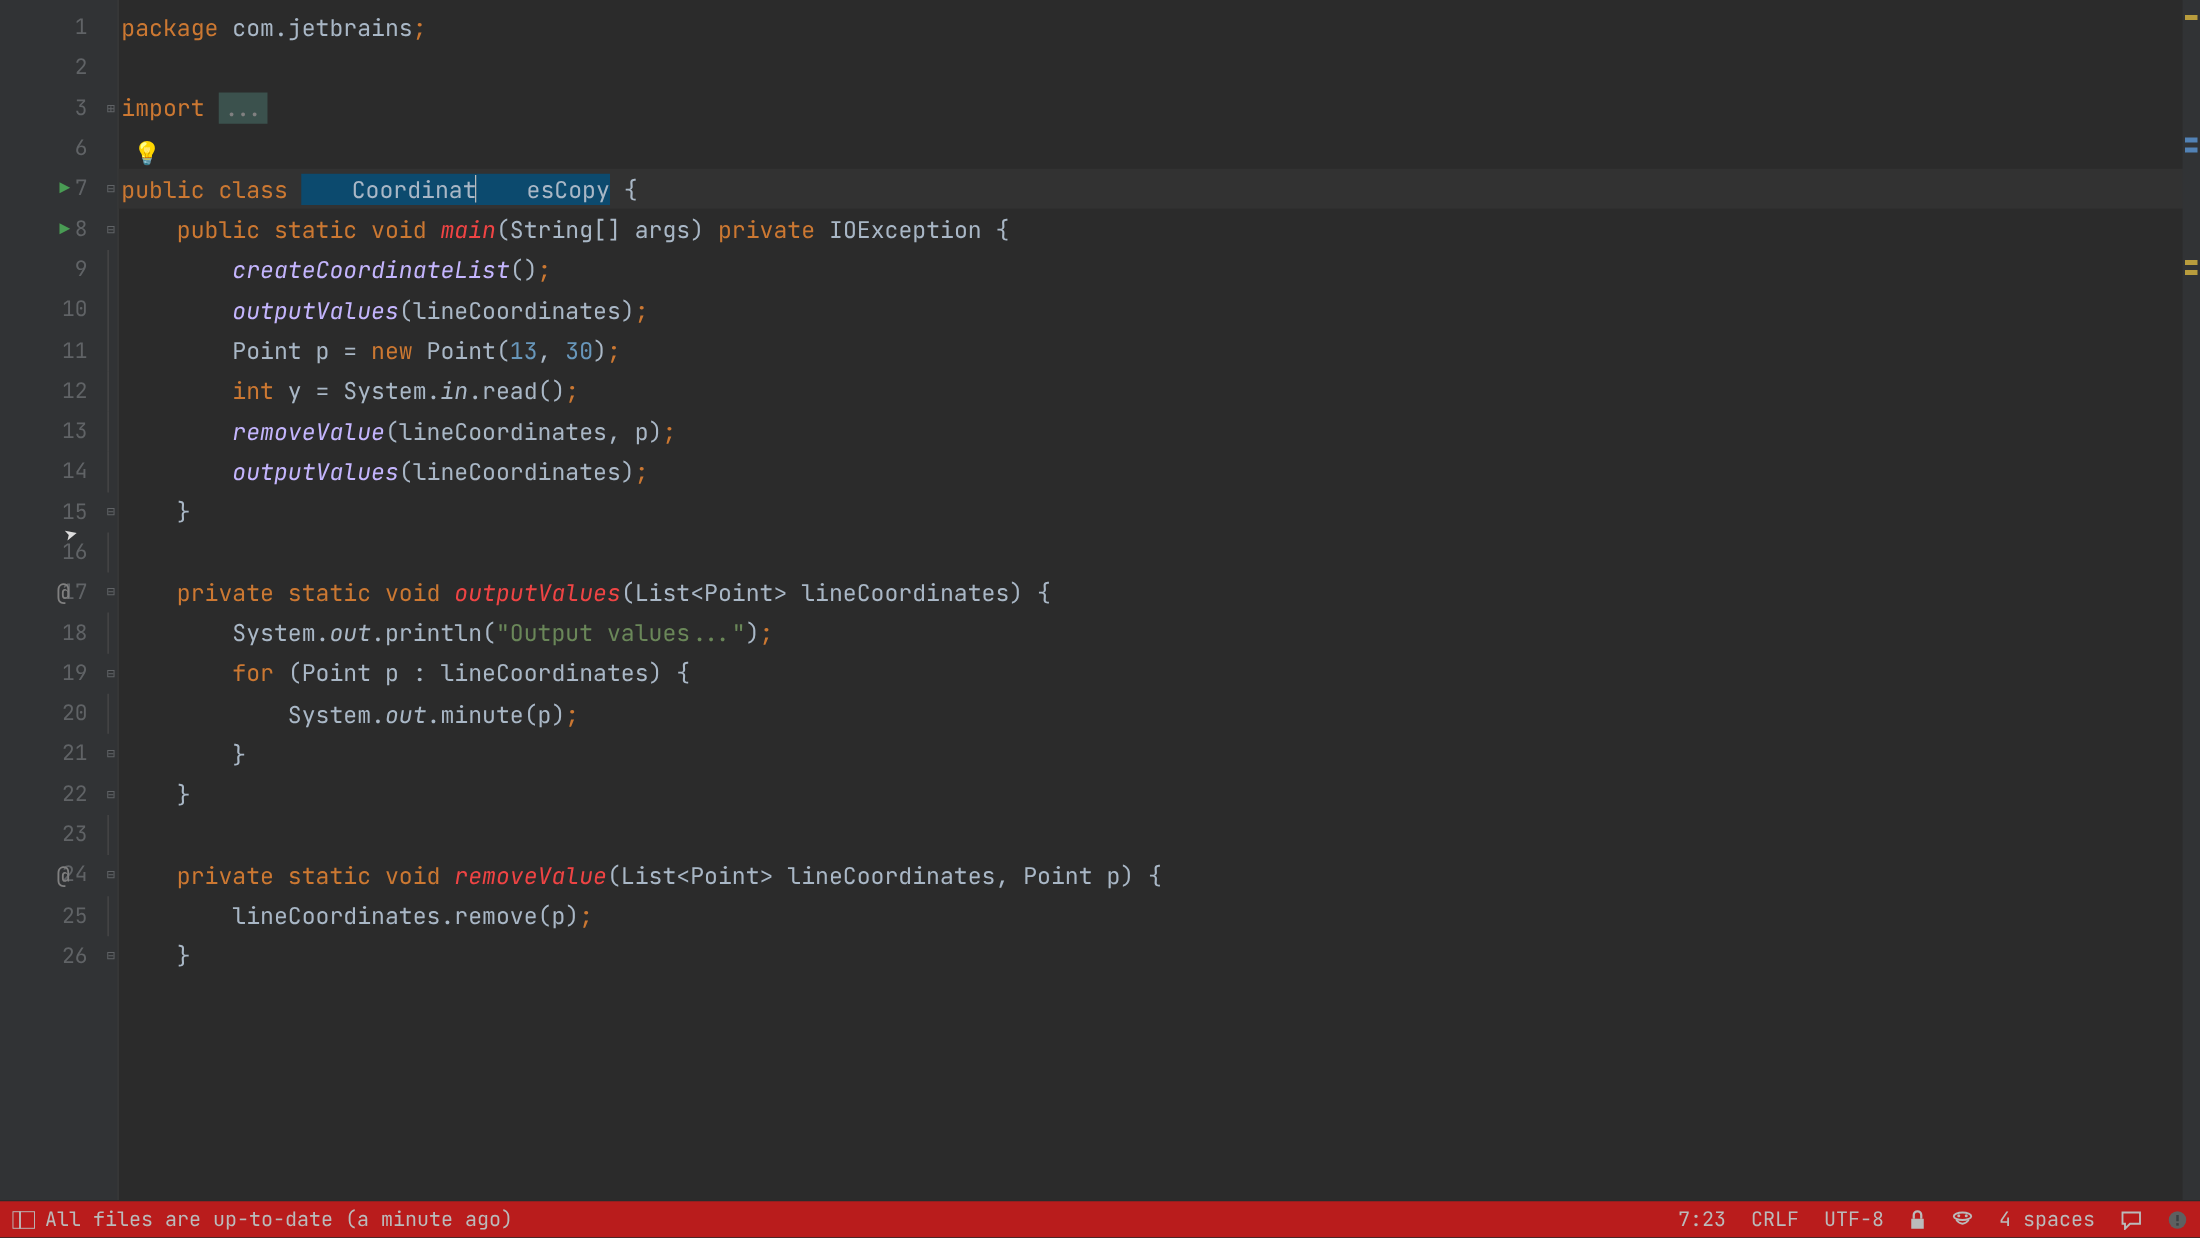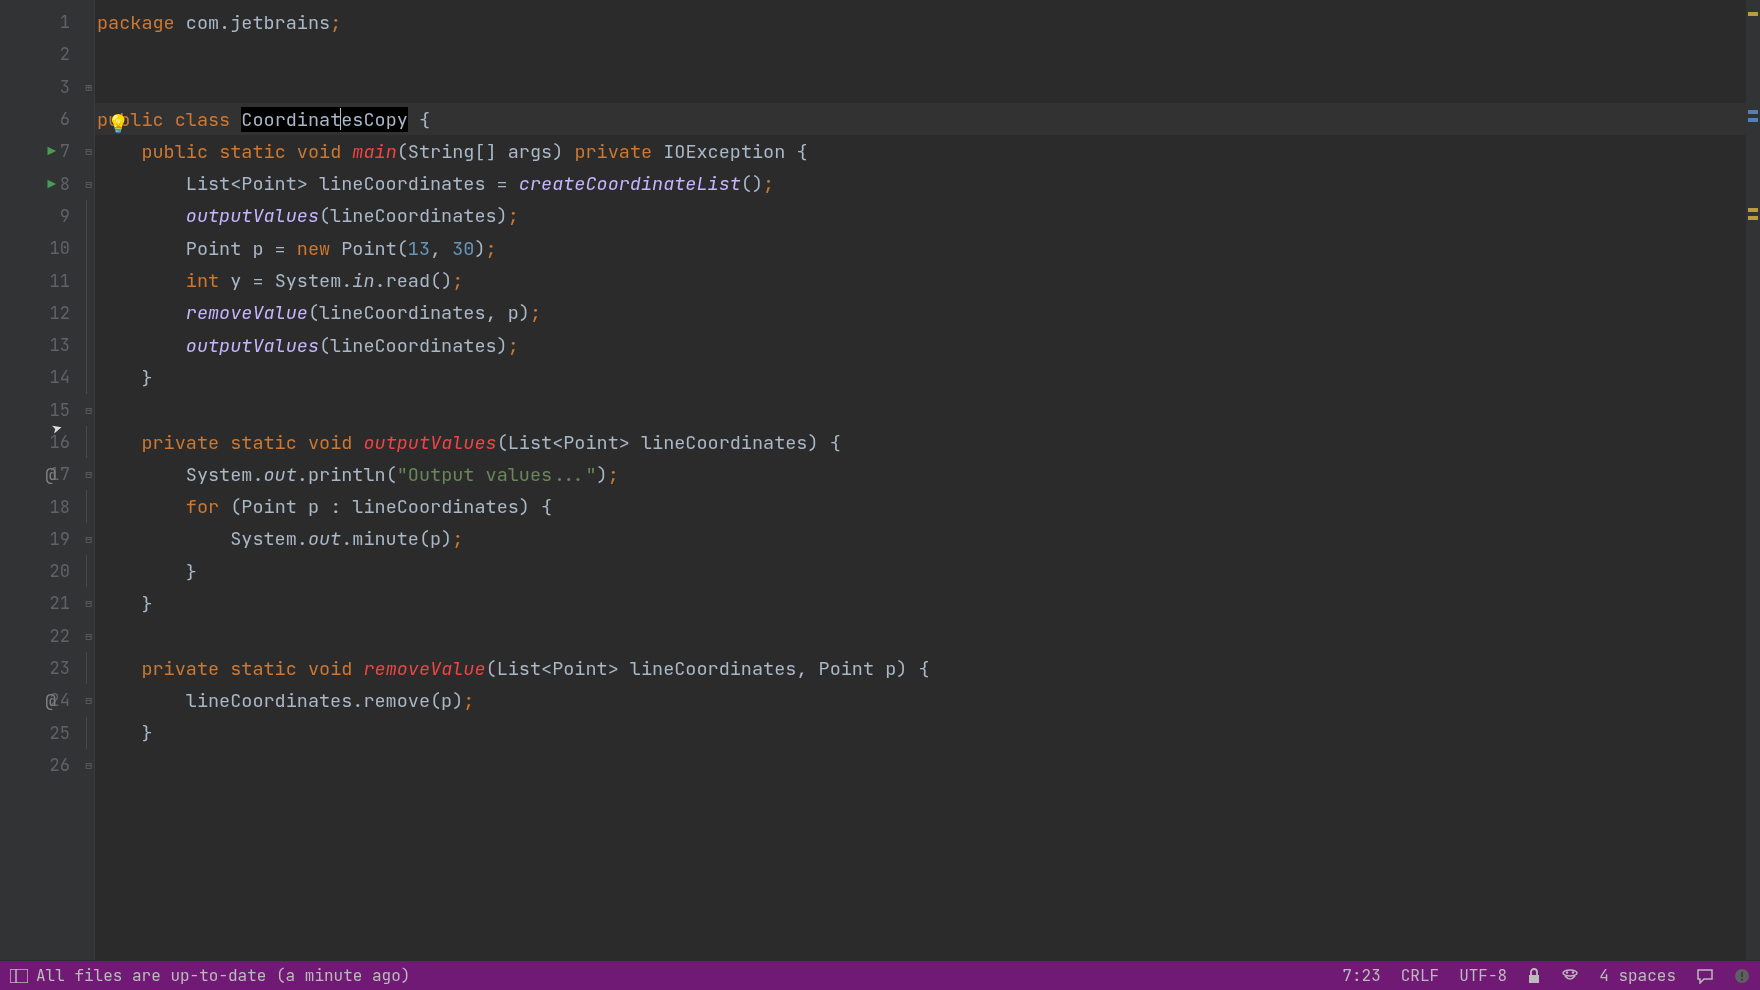--- a/index.html
+++ b/index.html
@@ -82,21 +82,21 @@
   background: #323232;
 }
 .kw { color: #cc7832; }
 .cls { color: #a9b7c6; text-align: center; }
 .mth { color: #ef4444; font-style: italic; }
 .mth-i { color: #c4b5fd; font-style: italic; }
 .static-i { color: #a9b7c6; font-style: italic; }
 .str { color: #6a8759; }
 .num { color: #6897bb; }
 .semi { color: #cc7832; }
-.hl { background: #000000; }
+.hl { background: #0c4a6e; padding-left: 40px; }
 .folded { background: #3b514d; padding: 0 3px; color: #808080; }
 .bulb {
   position: absolute;
   left: 12px;
   top: 112px;
   font-size: 18px;
 }
 .caret {
   display: inline-block;
   width: 2px;
@@ -115,21 +115,21 @@
 }
 .mark { position: absolute; right: 2px; width: 10px; height: 4px; }
 .mark.warn { background: #b89c3d; }
 .mark.info { background: #5282b5; }
 .status-bar {
   position: absolute;
   bottom: 0;
   left: 0;
   right: 0;
   height: 30px;
-  background: #701a75;
+  background: #b91c1c;
   display: flex;
   align-items: center;
   padding: 0 10px;
   font-size: 16px;
   color: #bbbbbb;
   border-top: 1px solid #2b2b2b;
 }
 .status-left { display: flex; align-items: center; gap: 8px; }
 .status-right { margin-left: auto; display: flex; align-items: center; gap: 20px; text-align: right; }
 .status-item { color: #bbbbbb; }
@@ -245,24 +245,25 @@
     <div class="gutter-row">
         <span class="line-num">26</span>
         <span class="fold-icon">⊟</span>
       </div>
   </div>
 
   <div class="code-area">
     <span class="bulb">💡</span>
     <div class="code-line"><span class="kw">package</span><span> </span><span class="cls">com.jetbrains</span><span class="semi">;</span></div>
     <div class="code-line"></div>
+    <div class="code-line"><span class="kw">import</span><span> </span><span class="folded">...</span></div>
     <div class="code-line"></div>
     <div class="code-line current"><span class="kw">public</span><span> </span><span class="kw">class</span><span> </span><span class="cls hl">Coordinat</span><span class="caret"></span><span class="cls hl">esCopy</span><span> {</span></div>
     <div class="code-line"><span>    </span><span class="kw">public</span><span> </span><span class="kw">static</span><span> </span><span class="kw">void</span><span> </span><span class="mth">main</span><span>(String[] args)</span><span> </span><span class="kw">private</span><span> </span><span>IOException</span><span> {</span></div>
-    <div class="code-line"><span>        </span><span>List&lt;Point&gt; lineCoordinates = </span><span class="mth-i">createCoordinateList</span><span>()</span><span class="semi">;</span></div>
+    <div class="code-line"><span>        </span><span class="mth-i">createCoordinateList</span><span>()</span><span class="semi">;</span></div>
     <div class="code-line"><span>        </span><span class="mth-i">outputValues</span><span>(lineCoordinates)</span><span class="semi">;</span></div>
     <div class="code-line"><span>        </span><span>Point p = </span><span class="kw">new</span><span> Point(</span><span class="num">13</span><span>, </span><span class="num">30</span><span>)</span><span class="semi">;</span></div>
     <div class="code-line"><span>        </span><span class="kw">int</span><span> y = System.</span><span class="static-i">in</span><span>.read()</span><span class="semi">;</span></div>
     <div class="code-line"><span>        </span><span class="mth-i">removeValue</span><span>(lineCoordinates, p)</span><span class="semi">;</span></div>
     <div class="code-line"><span>        </span><span class="mth-i">outputValues</span><span>(lineCoordinates)</span><span class="semi">;</span></div>
     <div class="code-line"><span>    </span><span>}</span></div>
     <div class="code-line"></div>
     <div class="code-line"><span>    </span><span class="kw">private</span><span> </span><span class="kw">static</span><span> </span><span class="kw">void</span><span> </span><span class="mth">outputValues</span><span>(List&lt;Point&gt; lineCoordinates) {</span></div>
     <div class="code-line"><span>        </span><span>System.</span><span class="static-i">out</span><span>.println(</span><span class="str">"Output values..."</span><span>)</span><span class="semi">;</span></div>
     <div class="code-line"><span>        </span><span class="kw">for</span><span> (Point p : lineCoordinates) {</span></div>

